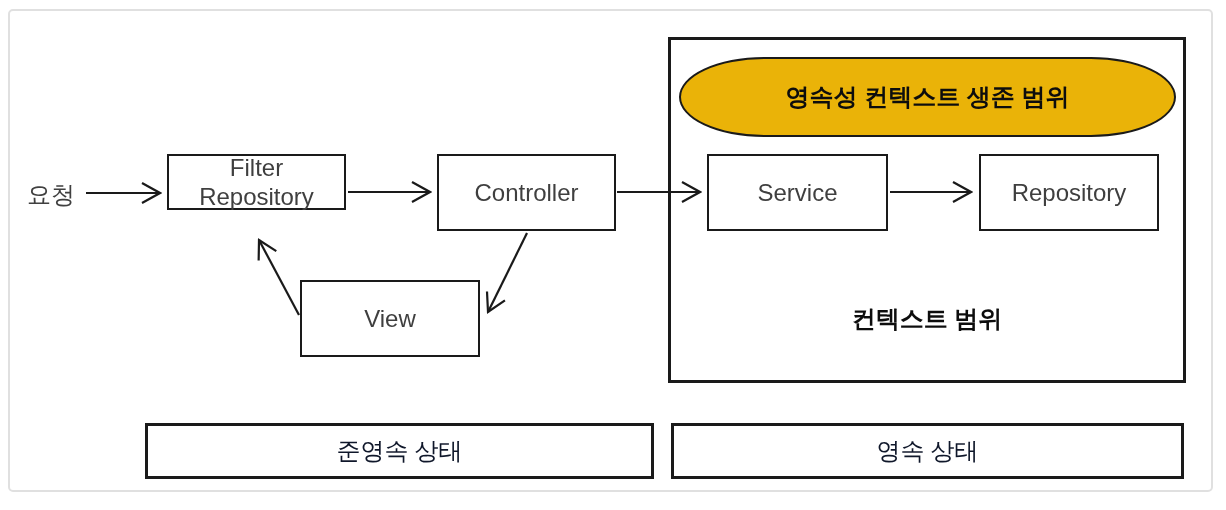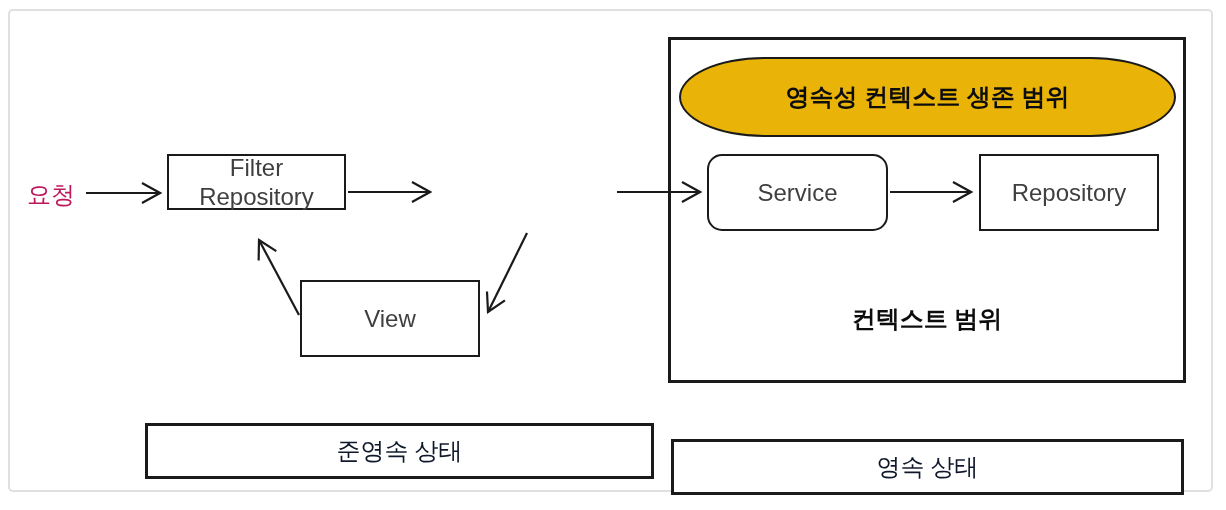--- a/index.html
+++ b/index.html
@@ -30,21 +30,21 @@
     align-items: center;
     justify-content: center;
     font-size: 24px;
     line-height: 29px;
     color: #3f3f3f;
     text-align: center;
   }
   .node-filter     { left: 167px; top: 154px; width: 179px; height: 56px; text-align: right; }
   .node-controller { left: 437px; top: 154px; width: 179px; height: 77px; }
   .node-view       { left: 300px; top: 280px; width: 180px; height: 77px; }
-  .node-service    { left: 707px; top: 154px; width: 181px; height: 77px; border-radius: 15px; }
+  .node-service    { left: 707px; top: 154px; width: 181px; height: 77px; }
   .node-repository { left: 979px; top: 154px; width: 180px; height: 77px; }
   .tx-box {
     position: absolute;
     left: 668px; top: 37px;
     width: 518px; height: 346px;
     box-sizing: border-box;
     border: 3px solid #1a1a1a;
     background: #ffffff;
   }
   .stadium {
@@ -78,26 +78,26 @@
     border: 3px solid #1a1a1a;
     background: #ffffff;
     display: flex;
     align-items: center;
     justify-content: center;
     font-size: 24px;
     color: #0f172a;
     font-family: Liberation Serif, serif;
   }
   .band-detached   { left: 145px; width: 509px; }
-  .band-persistent { left: 671px; width: 513px; margin-top: 16px; }
+  .band-persistent { left: 671px; width: 513px; }
   .request-label {
     position: absolute;
     left: 27px; top: 179px;
     font-size: 24px;
-    color: #be185d;
+    color: #404040;
   }
   svg.wires {
     position: absolute;
     left: 0; top: 0;
     width: 1226px; height: 510px;
     pointer-events: none;
   }
   svg.wires line { stroke: #1a1a1a; stroke-width: 2.2; }
 </style>
 </head>
@@ -115,20 +115,23 @@
 
   <div class="tx-label">컨텍스트 범위</div>
 
   <div class="request-label">요청</div>
 
   <div class="node node-filter">
     <span>Filter</span>
     <span>Repository</span>
   </div>
 
+  <div class="node node-controller">
+    <span>Controller</span>
+  </div>
 
   <div class="node node-view">
     <span>View</span>
   </div>
 
   <div class="node node-service">
     <span>Service</span>
   </div>
 
   <div class="node node-repository">

